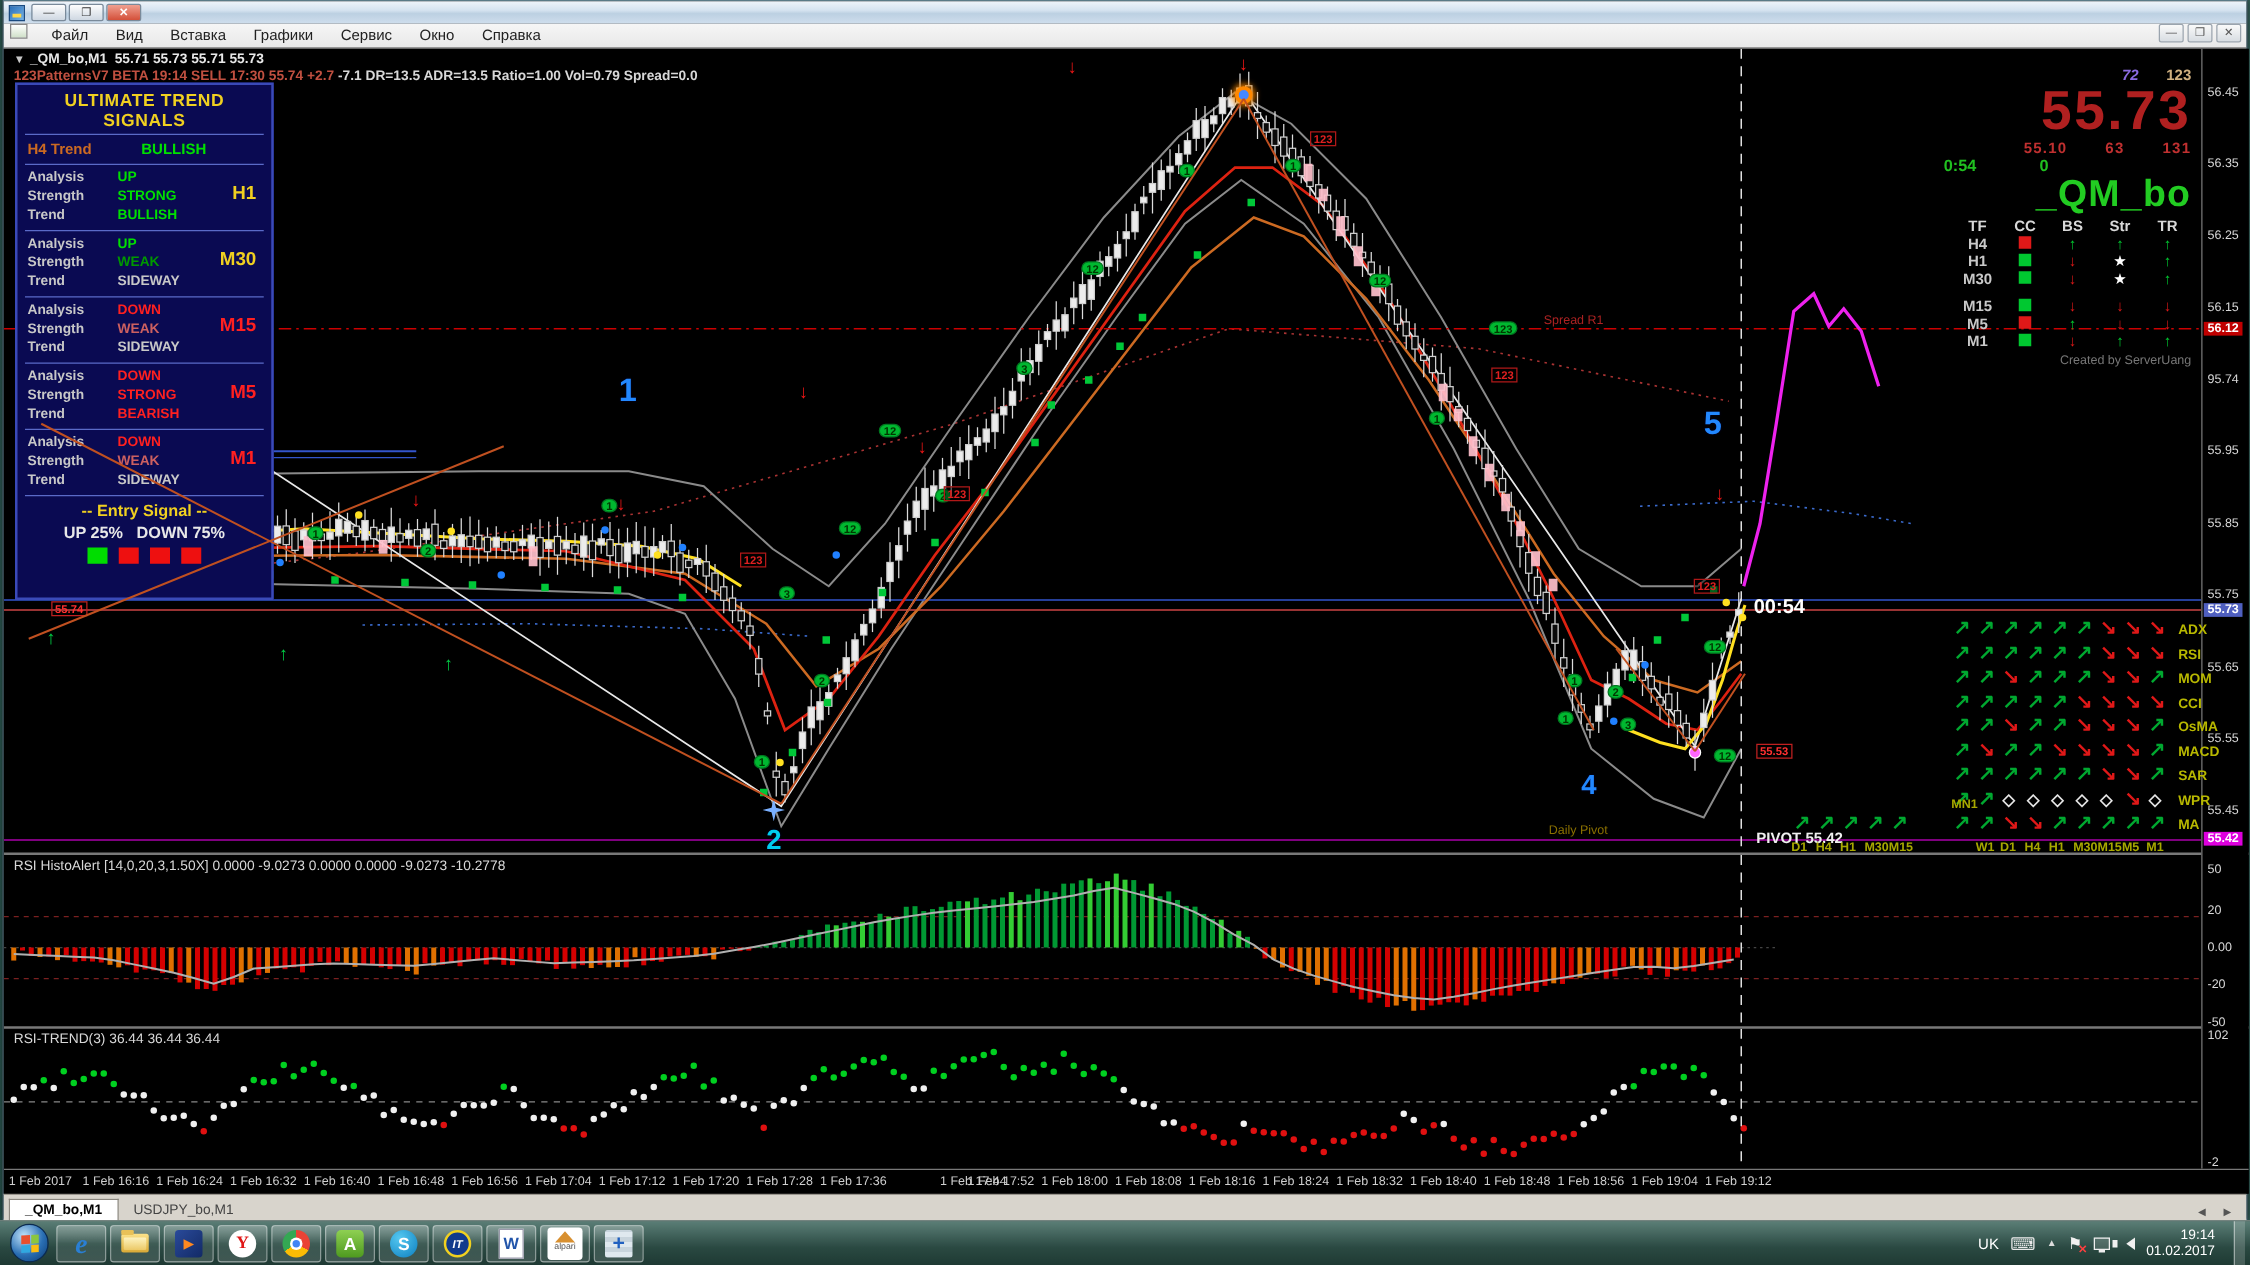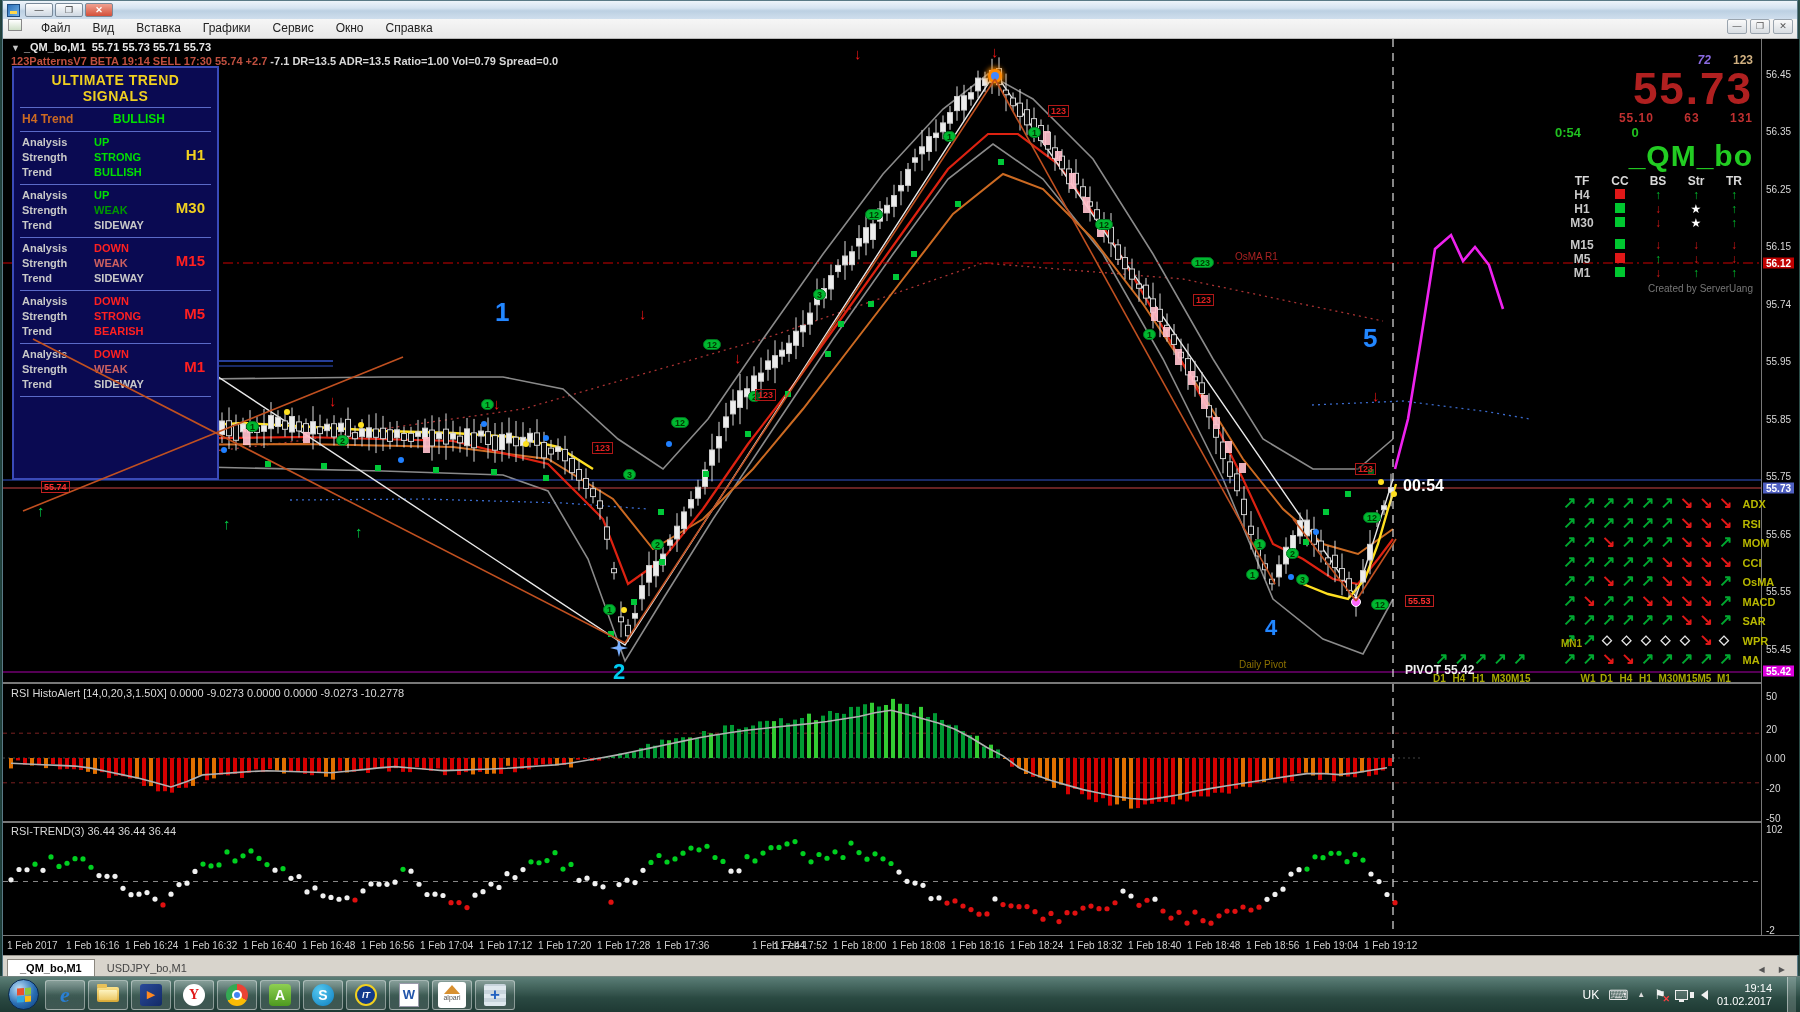--- a/index.html
+++ b/index.html
@@ -1051,20 +1051,30 @@
               <div class="lbl">Strength</div>
               <div class="val c-rd">WEAK</div>
             </div>
             <div class="sig-row">
               <div class="lbl">Trend</div>
               <div class="val c-w">SIDEWAY</div>
             </div>
             <div class="sig-tf c-rr">M1</div>
           </div>
         </div>
+      <div class="sig-entry">
+        <div class="entry-title">--  Entry Signal  --</div>
+        <div class="entry-pcts"><span>UP 25%</span>&nbsp;&nbsp;&nbsp;<span>DOWN 75%</span></div>
+        <div class="entry-sq" id="entry-squares">
+            <span class="sq-g"></span>
+            <span class="sq-r"></span>
+            <span class="sq-r"></span>
+            <span class="sq-r"></span>
+          </div>
+      </div>
     </div>
 
 
     <div class="qm-panel">
       <div class="qm-minitop"><span class="p72">72</span><span class="p123">123</span></div>
       <div class="qm-bigprice">55.73</div>
       <div class="qm-subline">55.10       63       131</div>
       <div class="qm-countrow"><span>0:54</span>              <span>0</span></div>
       <div class="qm-title">_QM_bo</div>
       <div class="qm-table" id="qm-table">
@@ -1358,21 +1368,21 @@
         <div class="mk mk-bignum" style="left: 492px; top: 258px; color: rgb(34, 136, 255); font-size: 26px;">1</div>
         <div class="mk mk-bignum" style="left: 1360px; top: 284px; color: rgb(34, 136, 255); font-size: 26px;">5</div>
         <div class="mk mk-bignum" style="left: 1262px; top: 576px; color: rgb(34, 136, 255); font-size: 22px;">4</div>
         <div class="mk mk-bignum" style="left: 610px; top: 620px; color: rgb(0, 204, 238); font-size: 22px;">2</div>
         <div class="mk mk-sun" style="left: 985px; top: 30px;"></div>
         <div class="mk mk-star4" style="left: 607px; top: 600px;"></div>
         <div class="mk mk-pinkc" style="left: 1348px; top: 558px;"></div>
         <div class="ann" style="left: 1400px; top: 438px; color: rgb(255, 255, 255); font-size: 16px; font-weight: bold;">00:54</div>
         <div class="ann" style="left: 38px; top: 442px; color: rgb(255, 48, 48); border: 1px solid rgb(192, 32, 32); font-size: 9px; font-weight: bold; padding: 0px 2px;">55.74</div>
         <div class="ann" style="left: 1402px; top: 556px; color: rgb(255, 48, 48); border: 1px solid rgb(192, 32, 32); font-size: 9px; font-weight: bold; padding: 0px 2px;">55.53</div>
-        <div class="ann" style="left: 1232px; top: 212px; color: rgb(170, 34, 34); font-size: 10px;">OsMA R1</div>
+        <div class="ann" style="left: 1232px; top: 212px; color: rgb(170, 34, 34); font-size: 10px;">Spread R1</div>
         <div class="ann" style="left: 1236px; top: 620px; color: rgb(138, 112, 0); font-size: 10px;">Daily Pivot</div>
         <div class="ann" style="left: 1402px; top: 624px; color: rgb(240, 240, 240); font-size: 12px; font-weight: bold;">PIVOT 55.42</div>
       </div>
 
     <div class="taxis" id="taxis">
         <div class="tl" style="left: 4px;">1 Feb 2017</div>
         <div class="tl" style="left: 63px;">1 Feb 16:16</div>
         <div class="tl" style="left: 122px;">1 Feb 16:24</div>
         <div class="tl" style="left: 181px;">1 Feb 16:32</div>
         <div class="tl" style="left: 240px;">1 Feb 16:40</div>

